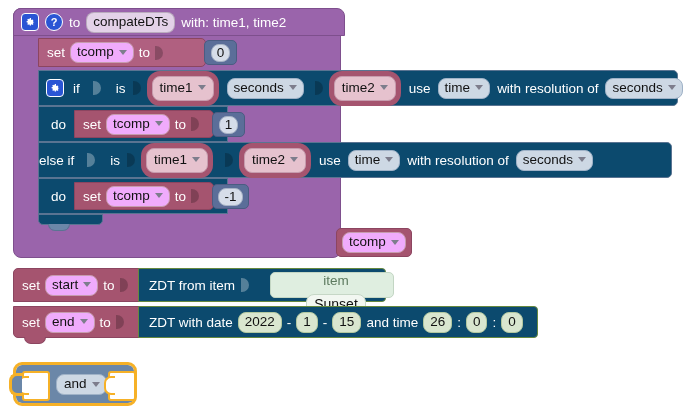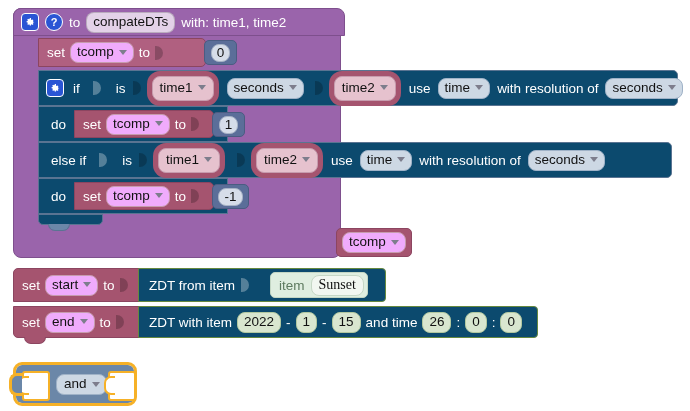--- a/index.html
+++ b/index.html
@@ -53,21 +53,21 @@
     font-size: 13.5px;
     line-height: 16px;
     color: #111;
     background: #e3d2e8;
     border: 1px solid rgba(0,0,0,0.18);
   }
   .pill.rosefield  { background: #f0abfc; border-color: #c79cae; }
   .pill.bluefield  { background: #cdd8e4; border-color: #9fb2c7; }
   .pill.numfield   { background: #d6dde9; border-color: #a7b3c6; }
   .pill.greenfield { background: #d9e6cf; border-color: #b2c8a0; }
-  .pill.mintfield  { background: #f2f7f1; border-color: #c6d7c6; font-family: Liberation Serif, serif; }
+  .pill.mintfield  { background: #f2f7f1; border-color: #c6d7c6; }
 
   
   .caret {
     width: 0; height: 0;
     border-left: 4px solid transparent;
     border-right: 4px solid transparent;
     border-top: 5px solid #7d7d8c;
     margin-left: 1px;
     flex: none;
   }
@@ -201,21 +201,21 @@
       <span>tcomp</span>
       <i class="caret"></i>
     </span>
     <span class="lbl">to</span>
     <span class="socket dk"></span>
   </div>
   <div class="blk numblue" style="left:212px; top:112px; width:33px; height:25px; border-radius:5px; justify-content:center;">
     <span class="pill numfield" style="padding:0 5px;">1</span>
   </div>
 
-  <div class="blk blue" style="left:38px; top:142px; width:634px; height:36px; border-radius:0 5px 5px 0; padding-left:12px; gap:7px;">
+  <div class="blk blue" style="left:38px; top:142px; width:634px; height:36px; border-radius:0 5px 5px 0; gap:7px;">
     <span class="lbl" style="margin-right:6px;">else if</span>
     <span class="socket"></span>
     <span class="lbl" style="margin-left:8px;">is</span>
     <span class="socket dk"></span>
     <span class="pill rosefield" style="background:#e6c2ce; padding:3px 7px 4px 7px; box-shadow:0 0 0 5px #a5546f; margin-left:4px; margin-right:6px;">
       <span>time1</span>
       <i class="caret"></i>
     </span>
     <span class="socket dk" style="margin-left:4px;"></span>
     <span class="pill rosefield" style="background:#e6c2ce; padding:3px 7px 4px 7px; box-shadow:0 0 0 5px #a5546f; margin-left:4px; margin-right:6px;">
@@ -266,36 +266,36 @@
       <span>start</span>
       <i class="caret"></i>
     </span>
     <span class="lbl">to</span>
     <span class="socket dk"></span>
   </div>
   <div class="blk green" style="left:138px; top:268px; width:248px; height:34px; border-radius:0 4px 4px 0; padding-left:10px; gap:6px;">
     <span class="lbl">ZDT from item</span>
     <span class="socket"></span>
   </div>
-  <div class="blk mint" style="left:270px; top:272px; width:98px; height:26px; border-radius:5px; padding-left:8px; gap:6px; border:1px solid #c3d6c4;">
+  <div class="blk mint" style="left:270px; top:272px; width:124px; height:26px; border-radius:5px; padding-left:8px; gap:6px; border:1px solid #c3d6c4;flex-direction:column;">
     <span class="lbl-dark" style="color:#5d7a5f;">item</span>
     <span class="pill mintfield" style="font-size:14px; padding:1px 7px 2px 7px;">Sunset</span>
   </div>
 
   <div class="blk rose" style="left:13px; top:306px; width:128px; height:32px; border-radius:0 0 0 5px; padding-left:8px; gap:5px;">
     <span class="lbl">set</span>
     <span class="pill rosefield">
       <span>end</span>
       <i class="caret"></i>
     </span>
     <span class="lbl">to</span>
     <span class="socket dk"></span>
   </div>
   <div class="blk green" style="left:138px; top:306px; width:400px; height:32px; border-radius:0 4px 4px 0; padding-left:10px; gap:5px;">
-    <span class="lbl">ZDT with item</span>
+    <span class="lbl">ZDT with date</span>
     <span class="pill greenfield">2022</span>
     <span class="lbl">-</span>
     <span class="pill greenfield">1</span>
     <span class="lbl">-</span>
     <span class="pill greenfield">15</span>
     <span class="lbl">and time</span>
     <span class="pill greenfield">26</span>
     <span class="lbl">:</span>
     <span class="pill greenfield">0</span>
     <span class="lbl">:</span>

